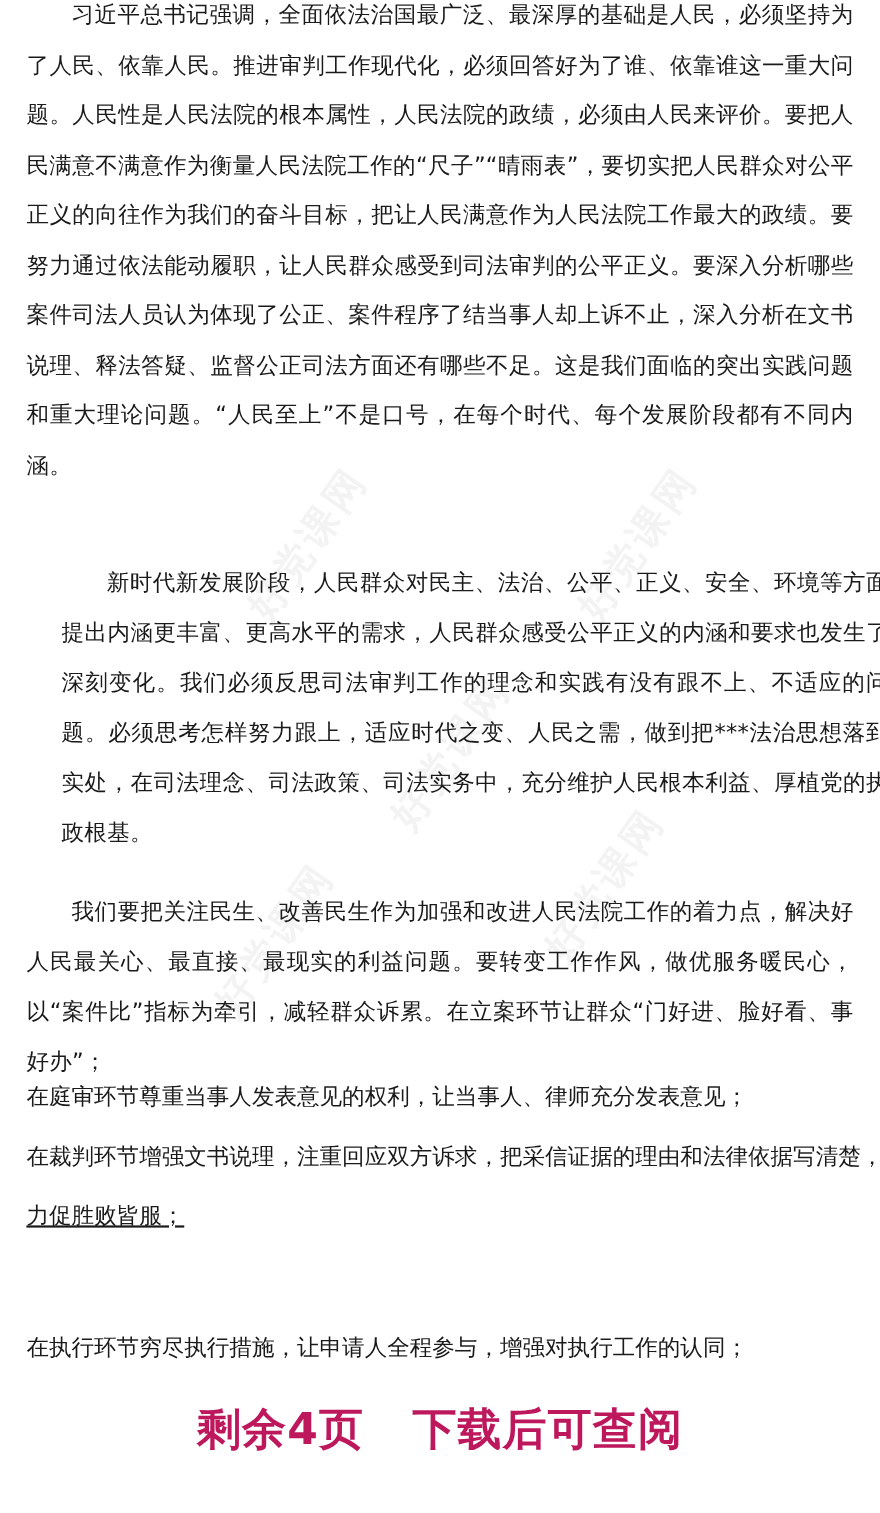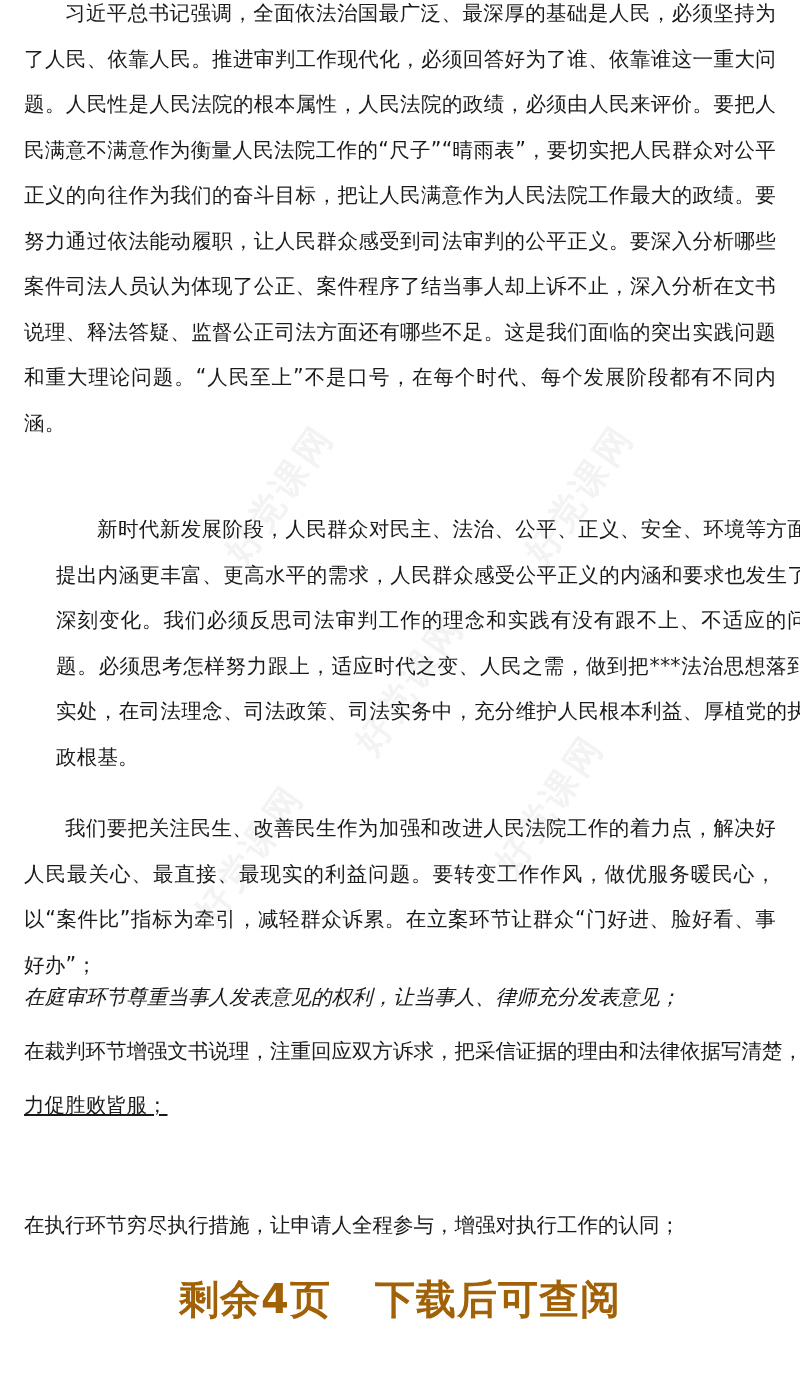--- a/index.html
+++ b/index.html
@@ -6,40 +6,40 @@
   body { width: 800px; height: 1375px; position: relative; overflow: hidden;
          font-family: "DejaVu Sans", "Liberation Sans", sans-serif; color: #1a1a1a; }
   .page { position: absolute; left: 0; top: 0; width: 800px; height: 1375px; }
   .para { position: absolute; left: 24px; width: 752px; font-size: 20.5px; line-height: 45.5px;
           letter-spacing: 0.2px; text-align: justify; margin: 0; }
   .indent { text-indent: 41px; }
   .line { position: absolute; left: 24px; width: 760px; font-size: 20.5px; line-height: 30px; margin: 0; white-space: nowrap; }
   .watermark { position: absolute; font-size: 36px; color: rgba(160,160,160,0.13); transform: rotate(-55deg);
                transform-origin: center; white-space: nowrap; pointer-events: none; font-weight: bold; letter-spacing: 4px; }
   .more { position: absolute; left: 0; top: 1272px; width: 800px; text-align: center;
-          font-size: 40px; font-weight: bold; color: #a16207; letter-spacing: 1px; }
+          font-size: 40px; font-weight: bold; color: #be185d; letter-spacing: 1px; }
   .more span { display: inline-block; }
   .gap { display: inline-block; width: 44px; }
 </style>
 </head>
 <body>
 
 <div class="page">
 
   <div class="watermark" style="left:200px; top:470px;">好党课网</div>
   <div class="watermark" style="left:500px; top:470px;">好党课网</div>
   <div class="watermark" style="left:330px; top:660px;">好党课网</div>
   <div class="watermark" style="left:170px; top:830px;">好党课网</div>
   <div class="watermark" style="left:470px; top:780px;">好党课网</div>
 
   <p class="para indent" style="top:-9px;">习近平总书记强调，全面依法治国最广泛、最深厚的基础是人民，必须坚持为了人民、依靠人民。推进审判工作现代化，必须回答好为了谁、依靠谁这一重大问题。人民性是人民法院的根本属性，人民法院的政绩，必须由人民来评价。要把人民满意不满意作为衡量人民法院工作的“尺子”“晴雨表”，要切实把人民群众对公平正义的向往作为我们的奋斗目标，把让人民满意作为人民法院工作最大的政绩。要努力通过依法能动履职，让人民群众感受到司法审判的公平正义。要深入分析哪些案件司法人员认为体现了公正、案件程序了结当事人却上诉不止，深入分析在文书说理、释法答疑、监督公正司法方面还有哪些不足。这是我们面临的突出实践问题和重大理论问题。“人民至上”不是口号，在每个时代、每个发展阶段都有不同内涵。</p>
   <p class="para indent" style="top:507px;margin-left:32px;">新时代新发展阶段，人民群众对民主、法治、公平、正义、安全、环境等方面提出内涵更丰富、更高水平的需求，人民群众感受公平正义的内涵和要求也发生了深刻变化。我们必须反思司法审判工作的理念和实践有没有跟不上、不适应的问题。必须思考怎样努力跟上，适应时代之变、人民之需，做到把***法治思想落到实处，在司法理念、司法政策、司法实务中，充分维护人民根本利益、厚植党的执政根基。</p>
   <p class="para indent" style="top:806px;">我们要把关注民生、改善民生作为加强和改进人民法院工作的着力点，解决好人民最关心、最直接、最现实的利益问题。要转变工作作风，做优服务暖民心，以“案件比”指标为牵引，减轻群众诉累。在立案环节让群众“门好进、脸好看、事好办”；</p>
 
-  <p class="line" style="top:982px;font-style:italic;">在庭审环节尊重当事人发表意见的权利，让当事人、律师充分发表意见；</p>
+  <p class="line" style="top:982px;">在庭审环节尊重当事人发表意见的权利，让当事人、律师充分发表意见；</p>
   <p class="line" style="top:1036px;">在裁判环节增强文书说理，注重回应双方诉求，把采信证据的理由和法律依据写清楚，</p>
   <p class="line" style="top:1090px;text-decoration:underline;">力促胜败皆服；</p>
   <p class="line" style="top:1210px;">在执行环节穷尽执行措施，让申请人全程参与，增强对执行工作的认同；</p>
 
   <div class="more">
     <span>剩余4页</span><span class="gap"></span><span>下载后可查阅</span>
   </div>
 </div>
 
 </body></html>

